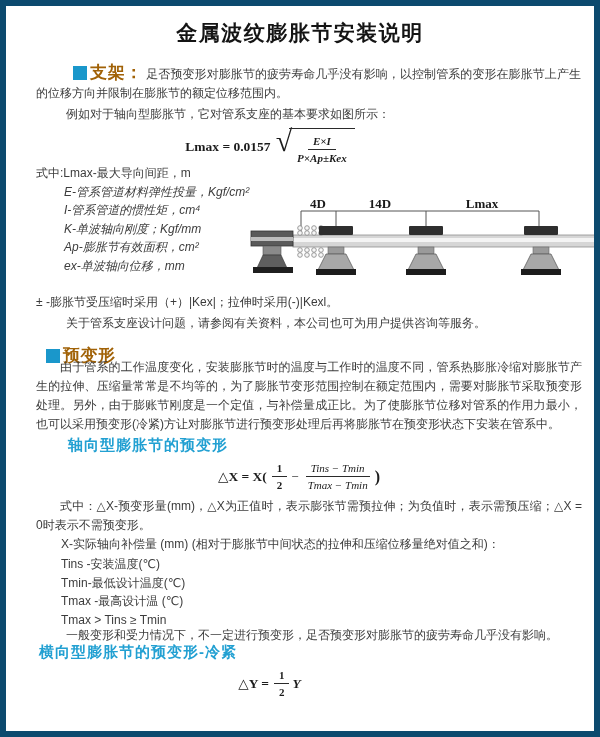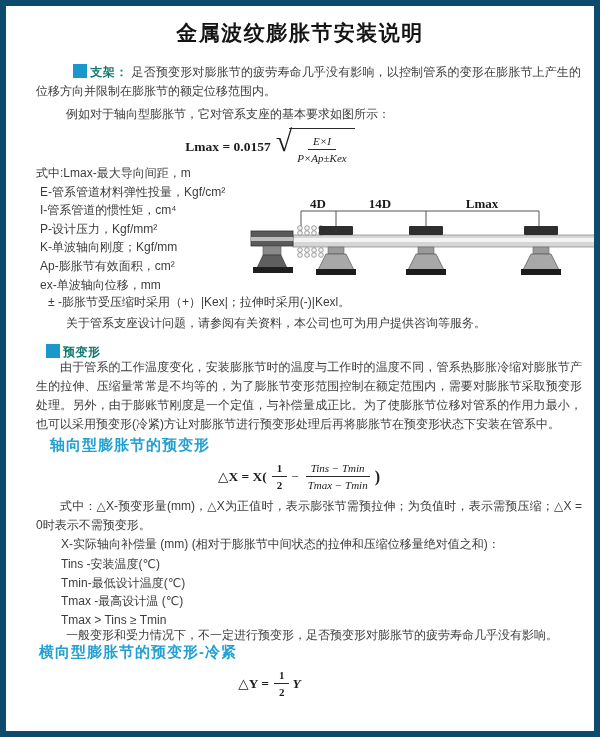--- a/index.html
+++ b/index.html
@@ -8,21 +8,21 @@
     position:relative; width:600px; height:737px; margin:0 auto;
     background:#ffffff; border:6px solid #0c4a6e; box-sizing:border-box;
     color:#3c3c3c; overflow:hidden;
   }
   .abs { position:absolute; }
   .title {
     left:0; right:0; top:13px; text-align:center;
     font-size:21px; font-weight:bold; color:#141414; letter-spacing:1.5px;
   }
   .bodytext { font-size:12px; line-height:19px; text-align:justify; }
-  .sec-head { font-size:12px; font-weight:bold; color:#0f766e; letter-spacing:0.5px; }
+  .sec-head { font-size:17px; font-weight:bold; color:#a16207; letter-spacing:0.5px; }
   .bullet {
     display:inline-block; width:14px; height:14px; background:#1a97cb;
     margin-right:3px; vertical-align:-2px;
   }
   .subtitle { font-size:15px; font-weight:bold; color:#22a0d2; letter-spacing:1px; }
   .indent2 { text-indent:2em; }
 
   
   .formula {
     display:flex; align-items:center; justify-content:center;
@@ -32,26 +32,26 @@
   .f-par { font-size:16px; margin:0 2px; }
   .f-op  { font-size:13px; margin:0 4px; }
   .frac { display:inline-flex; flex-direction:column; align-items:center;
           font-size:11px; line-height:1.3; }
   .frac .fnum { padding:0 5px 1px; border-bottom:1px solid #2a2a2a; }
   .frac .fden { padding:1px 5px 0; }
   .it { font-style:italic; }
   .bold { font-weight:bold; }
   .sqrt { display:inline-flex; align-items:flex-start; }
   .sqrt .sign { font-size:30px; line-height:26px; margin-right:-3px; font-weight:400; }
-  .sqrt .body { border-top:1.6px solid #2a2a2a; padding:2px 3px 0; }
+  .sqrt .body { border-top:1.6px solid #2a2a2a; padding:2px 3px 0;font-weight:bold; }
   .shiftL30 { transform:translateX(-30px); }
   .shiftL28 { transform:translateX(-28px); }
 
   .defs div { white-space:nowrap; }
-  .defs .d-ind { margin-left:4px; }
+  .defs .d-ind { margin-left:28px;font-style:italic; }
 
   svg text { font-family:"Liberation Serif","DejaVu Serif",serif; }
 </style>
 </head>
 <body>
 
 <div class="page">
 
   <div class="abs title">金属波纹膨胀节安装说明</div>
 
@@ -72,27 +72,26 @@
           <span class="fden">P×Ap±Kex</span>
         </span>
       </span>
     </span>
   </div>
 
   <div class="abs bodytext defs" style="left:30px; top:158px; line-height:18.6px;">
     <div>式中:Lmax-最大导向间距，m</div>
     <div class="d-ind">E-管系管道材料弹性投量，Kgf/cm²</div>
     <div class="d-ind">I-管系管道的惯性矩，cm⁴</div>
-    <div class="d-ind">P-设计压力，Kgf/mm²</div>
     <div class="d-ind">K-单波轴向刚度；Kgf/mm</div>
     <div class="d-ind">Ap-膨胀节有效面积，cm²</div>
     <div class="d-ind">ex-单波轴向位移，mm</div>
   </div>
 
-  <div class="abs bodytext" style="left:30px; top:287px; width:545px; white-space:nowrap;margin-left:12px;">± -膨胀节受压缩时采用（+）|Kex|；拉伸时采用(-)|Kexl。</div>
+  <div class="abs bodytext" style="left:30px; top:287px; width:545px; white-space:nowrap;">± -膨胀节受压缩时采用（+）|Kex|；拉伸时采用(-)|Kexl。</div>
 
   <div class="abs bodytext" style="left:60px; top:308px; width:520px;">关于管系支座设计问题，请参阅有关资料，本公司也可为用户提供咨询等服务。</div>
 
   <svg class="abs" style="left:243px; top:192px;" width="356" height="92" viewBox="0 0 356 92">
 
     <g stroke="#555" stroke-width="1">
       <line x1="52" y1="13" x2="290" y2="13"></line>
       <line x1="52" y1="13" x2="52" y2="38"></line>
       <line x1="87" y1="13" x2="87" y2="29"></line>
       <line x1="177" y1="13" x2="177" y2="29"></line>
@@ -153,21 +152,21 @@
       <rect x="272" y="71" width="40" height="6" fill="#1c1c1c"></rect>
     </g>
   </svg>
 
   <div class="abs sec-head" style="left:40px; top:338px;">
     <span class="bullet"></span><span>预变形</span>
   </div>
 
   <div class="abs bodytext indent2" style="left:30px; top:352px; width:546px;">由于管系的工作温度变化，安装膨胀节时的温度与工作时的温度不同，管系热膨胀冷缩对膨胀节产生的拉伸、压缩量常常是不均等的，为了膨胀节变形范围控制在额定范围内，需要对膨胀节采取预变形处理。另外，由于膨账节刚度是一个定值，与补偿量成正比。为了使膨胀节位移对管系的作用力最小，也可以采用预变形(冷紧)方让对膨胀节进行预变形处理后再将膨胀节在预变形状态下安装在管系中。</div>
 
-  <div class="abs subtitle" style="left:44px; top:430px;">轴向型膨胀节的预变形</div>
+  <div class="abs subtitle" style="left:62px; top:430px;">轴向型膨胀节的预变形</div>
 
   <div class="abs formula" style="left:0; right:0; top:455px;">
     <span class="f-lhs">△X = X(</span>
     <span class="frac bold">
       <span class="fnum">1</span>
       <span class="fden">2</span>
     </span>
     <span class="f-op">−</span>
     <span class="frac it">
       <span class="fnum">Tins − Tmin</span>

